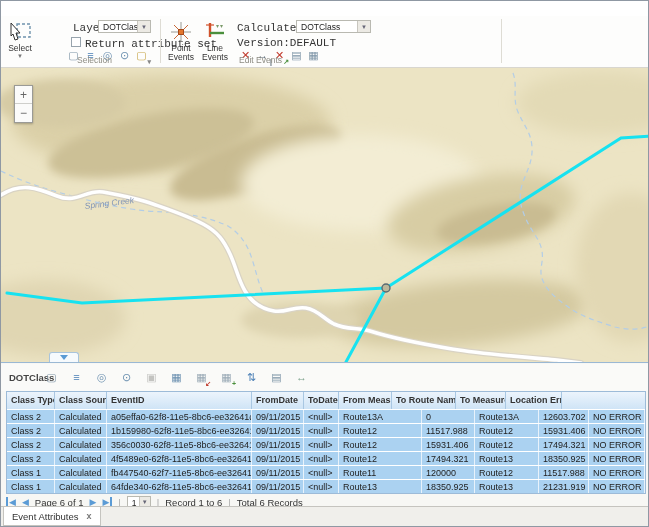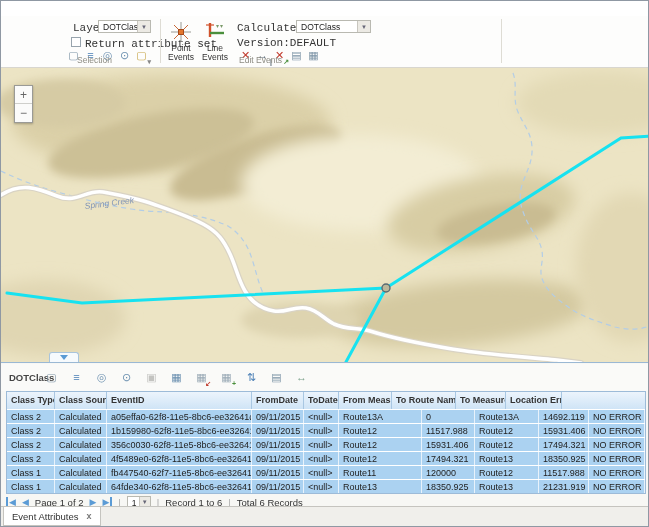--- a/index.html
+++ b/index.html
@@ -76,20 +76,28 @@
   .creek{stroke:#b3cde6;stroke-width:1.2;fill:none;stroke-dasharray:5 4;}
 </style>
 </head>
 <body>
 
 <div class="app">
 
 
   <div class="ribbon">
 
+    <div class="bigbtn" style="left:3px;width:32px;">
+      <svg width="24" height="22" viewBox="0 0 24 22">
+        <rect x="9" y="3" width="13" height="13" fill="none" stroke="#6f93ad" stroke-width="1.4" stroke-dasharray="3 2"></rect>
+        <polygon points="3,2 12,12 8,12 10,18 7,19 5,13 3,15" fill="#fff" stroke="#333" stroke-width="1"></polygon>
+      </svg>
+      <span class="lbl">Select</span>
+      <span class="drop">▼</span>
+    </div>
 
 
     <span class="fieldlbl" style="left:72px;top:6px;">Layer:</span>
     <div class="dd" style="left:97px;top:4px;width:53px;">
       <span>DOTClass</span>
       <span class="arrow">▼</span>
     </div>
 
     <span class="chk" style="left:70px;top:21px;"></span>
     <span class="fieldlbl" style="left:84px;top:22px;">Return attribute set</span>
@@ -238,21 +246,21 @@
       <div>
           <div class="tr">
             <div class="td" style="width: 48px;">Class 2</div>
             <div class="td" style="width: 52px;">Calculated</div>
             <div class="td" style="width: 145px;">a05effa0-62f8-11e5-8bc6-ee32641d5ec9</div>
             <div class="td" style="width: 52px;">09/11/2015</div>
             <div class="td" style="width: 35px;">&lt;null&gt;</div>
             <div class="td" style="width: 83px;">Route13A</div>
             <div class="td" style="width: 53px;">0</div>
             <div class="td" style="width: 64px;">Route13A</div>
-            <div class="td" style="width: 50px;">14692.119</div>
+            <div class="td" style="width: 50px;">12603.702</div>
             <div class="td" style="width: 56px;">NO ERROR</div>
           </div>
           <div class="tr">
             <div class="td" style="width: 48px;">Class 2</div>
             <div class="td" style="width: 52px;">Calculated</div>
             <div class="td" style="width: 145px;">1b159980-62f8-11e5-8bc6-ee32641d5ec9</div>
             <div class="td" style="width: 52px;">09/11/2015</div>
             <div class="td" style="width: 35px;">&lt;null&gt;</div>
             <div class="td" style="width: 83px;">Route12</div>
             <div class="td" style="width: 53px;">11517.988</div>
@@ -307,21 +315,21 @@
             <div class="td" style="width: 64px;">Route13</div>
             <div class="td" style="width: 50px;">21231.919</div>
             <div class="td" style="width: 56px;">NO ERROR</div>
           </div>
         </div>
     </div>
 
     <div class="pager">
       <span class="pgico bar-l">◀</span>
       <span class="pgico">◀</span>
-      <span>Page 1 of 2</span>
+      <span>Page 6 of 1</span>
       <span class="pgico">▶</span>
       <span class="pgico bar-r">▶</span>
       <span class="pipe">|</span>
       <span class="pgdd">
         <span>1</span>
         <span class="arrow">▼</span>
       </span>
       <span class="pipe">|</span>
       <span>Record 1 to 6</span>
       <span class="pipe">|</span>

